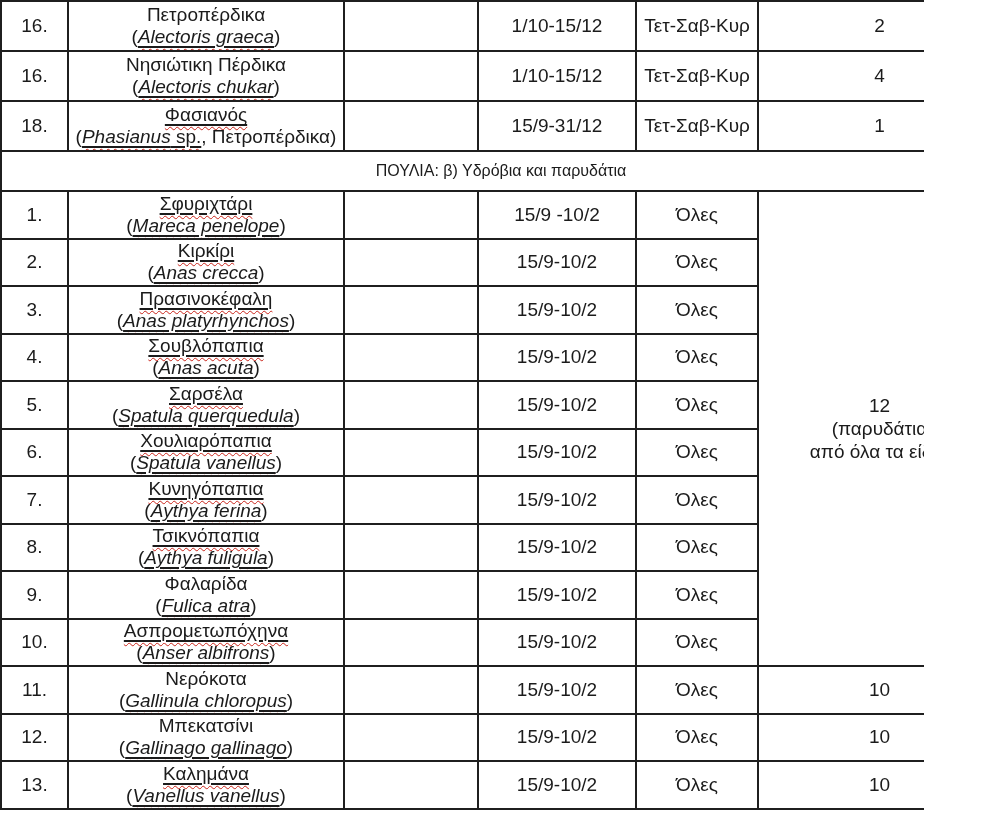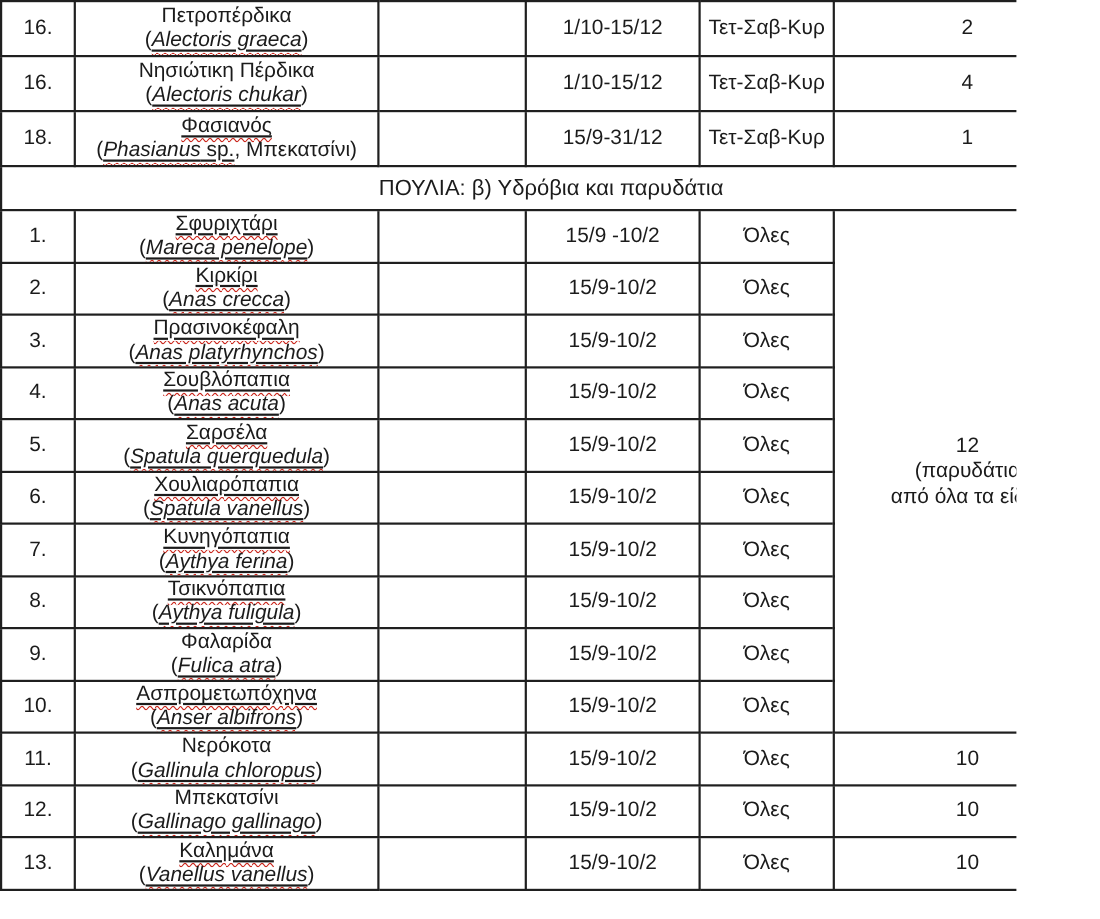--- a/index.html
+++ b/index.html
@@ -28,21 +28,21 @@
   }
   td{
     border:2px solid var(--border);
     text-align:center;
     vertical-align:middle;
     font-size:19px;
     padding:0 2px;
     overflow:hidden;
   }
   tr.row-a td{height:50px;}
-  tr.row-h td{height:40px;font-size:20px;}
+  tr.row-h td{height:40px;font-size:16px;}
   tr.row-b td{height:47.5px;}
   .c-species{line-height:22px;margin-left:44px;}
   .c-species .line{white-space:nowrap;}
   .c-limit div{line-height:23px;}
   .i{font-style:italic;}
   .u{
     text-decoration-line:underline;
     text-decoration-color:var(--text);
     text-decoration-thickness:1.5px;
     text-underline-offset:3px;
@@ -88,21 +88,21 @@
           </td>
           <td class="c-notes"></td>
           <td class="c-period">1/10-15/12</td>
           <td class="c-days">Τετ-Σαβ-Κυρ</td>
           <td class="c-limit">4</td>
         </tr>
         <tr class="row-a">
           <td class="c-num">18.</td>
           <td class="c-species">
             <div class="line"><span class="u"><span class="w">Φασιανός</span></span></div>
-            <div class="line"><span>(</span><span class="i u"><span class="w">Phasianus</span></span><span class="u"><span class="w"> sp.</span></span><span>, Μπεκατσίνι)</span></div>
+            <div class="line"><span>(</span><span class="i u"><span class="w">Phasianus</span></span><span class="u"><span class="w"> sp.</span></span><span>, Πετροπέρδικα)</span></div>
           </td>
           <td class="c-notes"></td>
           <td class="c-period">15/9-31/12</td>
           <td class="c-days">Τετ-Σαβ-Κυρ</td>
           <td class="c-limit">1</td>
         </tr>
         <tr class="row-h">
           <td class="c-header" colspan="6">ΠΟΥΛΙΑ: β) Υδρόβια και παρυδάτια</td>
         </tr>
         <tr class="row-b">

